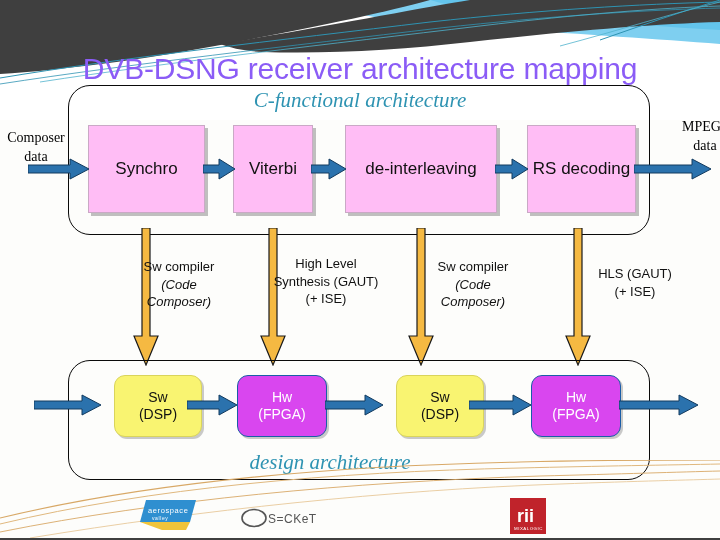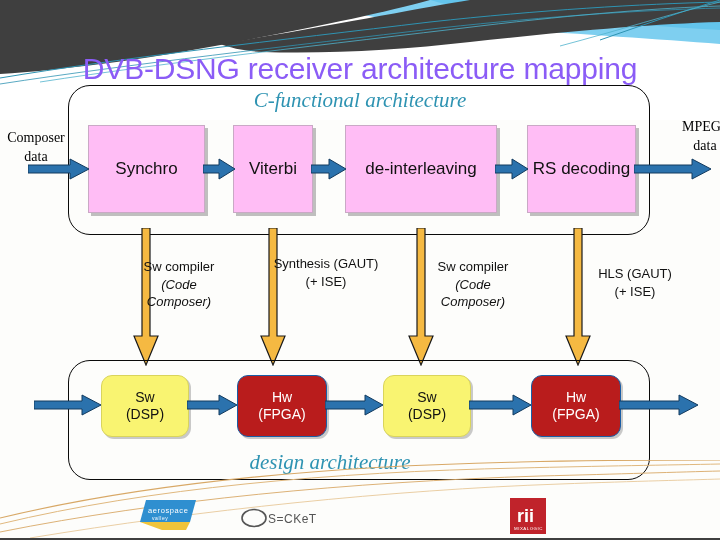--- a/index.html
+++ b/index.html
@@ -129,22 +129,22 @@
     height: 60px;
     border-radius: 11px;
     display: flex;
     flex-direction: column;
     align-items: center;
     justify-content: center;
     font-size: 14px;
     line-height: 1.25;
     box-shadow: 2px 2px 0 rgba(150,150,150,0.5);
   }
-  .dsg-sw { background: #f9f471; border: 1px solid #d9d45c; color: #111; }
-  .dsg-hw { background: #b91c1c; border: 1px solid #1a5ea6; color: #ffffff; }
+  .dsg-sw { background: #f9f471; border: 1px solid #d9d45c; color: #111; margin-left: 13px; }
+  .dsg-hw { background: #d946ef; border: 1px solid #1a5ea6; color: #ffffff; }
 
   
   .logo { position: absolute; }
   #logo-aerospace { left: 140px; top: 496px; width: 62px; height: 36px; }
   #logo-socket    { left: 240px; top: 508px; width: 102px; height: 20px; }
   #logo-red       { left: 510px; top: 498px; width: 36px; height: 36px; }
   .logo-text {
     font-size: 4.6px;
     letter-spacing: 0.6px;
     fill: #ffffff;
@@ -227,20 +227,21 @@
     <path d="M 11,0 L 19,0 L 19,108 L 27,108 L 15,137 L 3,108 L 11,108 Z" fill="#f5b942" stroke="#1a1a1a" stroke-width="1.2"></path>
   </svg>
 
   <div class="map-text" style="left:118px; top:258px; width:122px;">
     <div>Sw compiler</div>
     <div><i>(Code</i></div>
     <div><i>Composer)</i></div>
   </div>
 
   <div class="map-text" style="left:252px; top:255px; width:148px;">
+    <div>High Level</div>
     <div>Synthesis (GAUT)</div>
     <div>(+ ISE)</div>
   </div>
 
   <div class="map-text" style="left:412px; top:258px; width:122px;">
     <div>Sw compiler</div>
     <div><i>(Code</i></div>
     <div><i>Composer)</i></div>
   </div>
 

